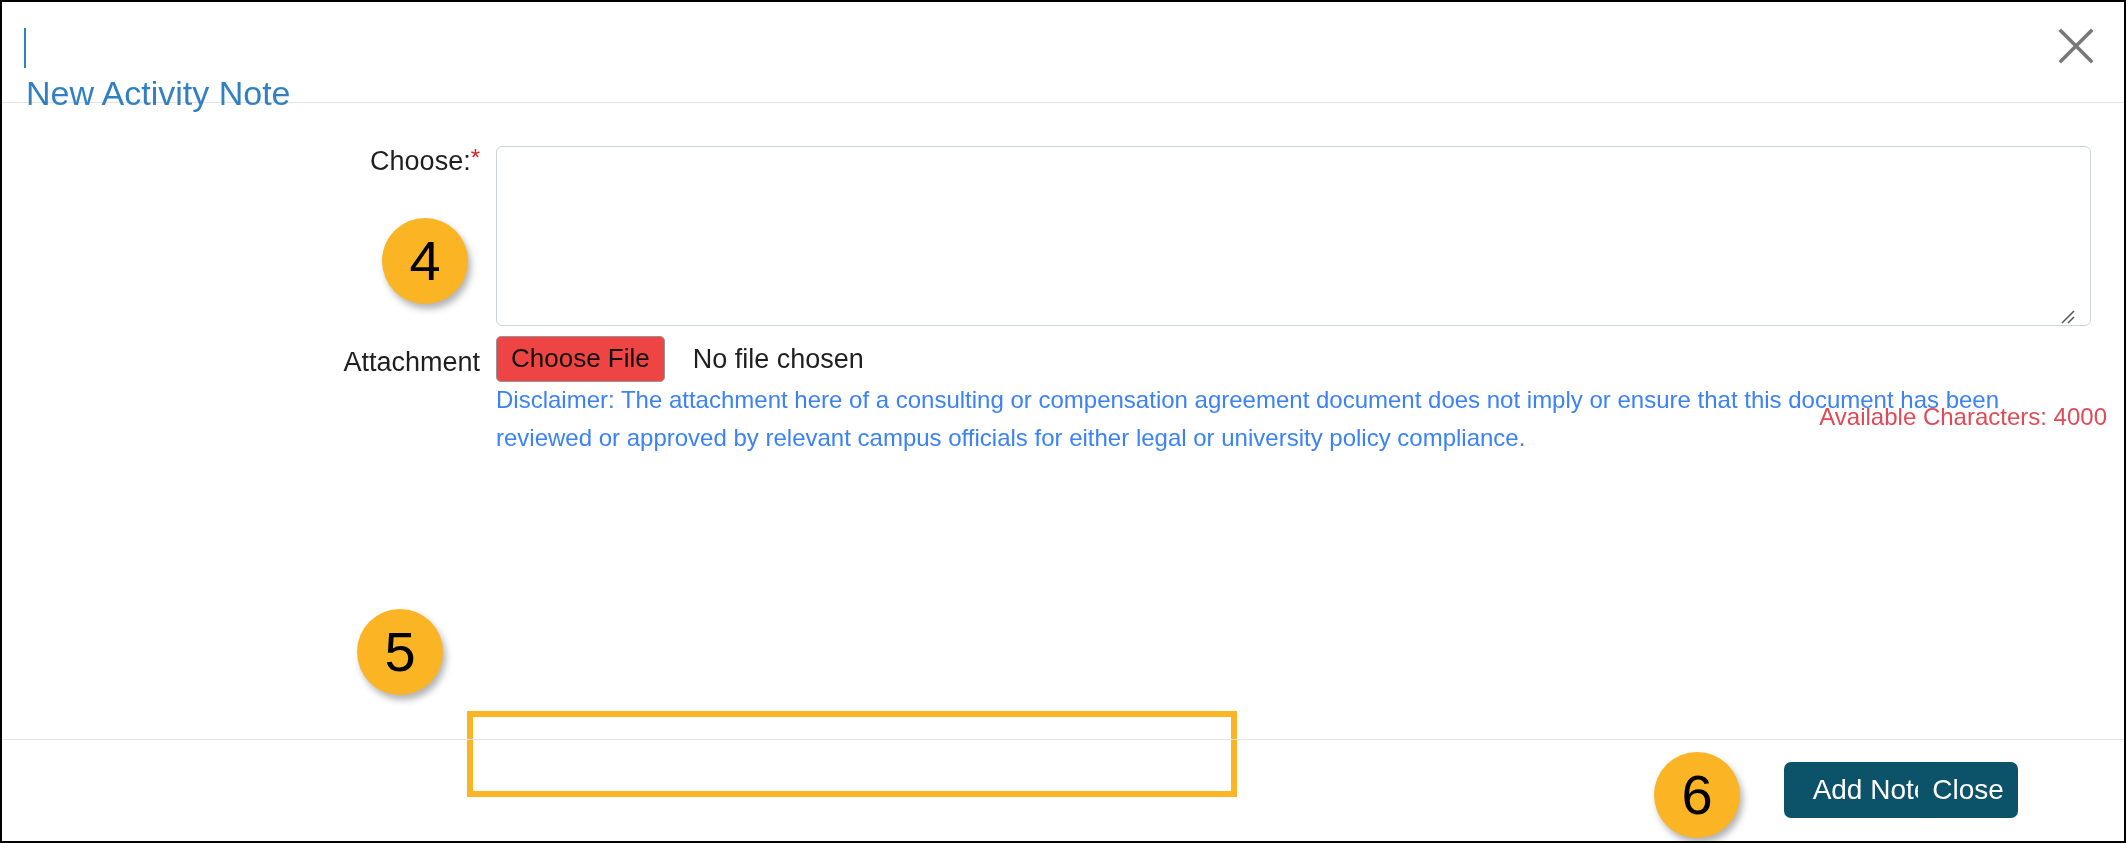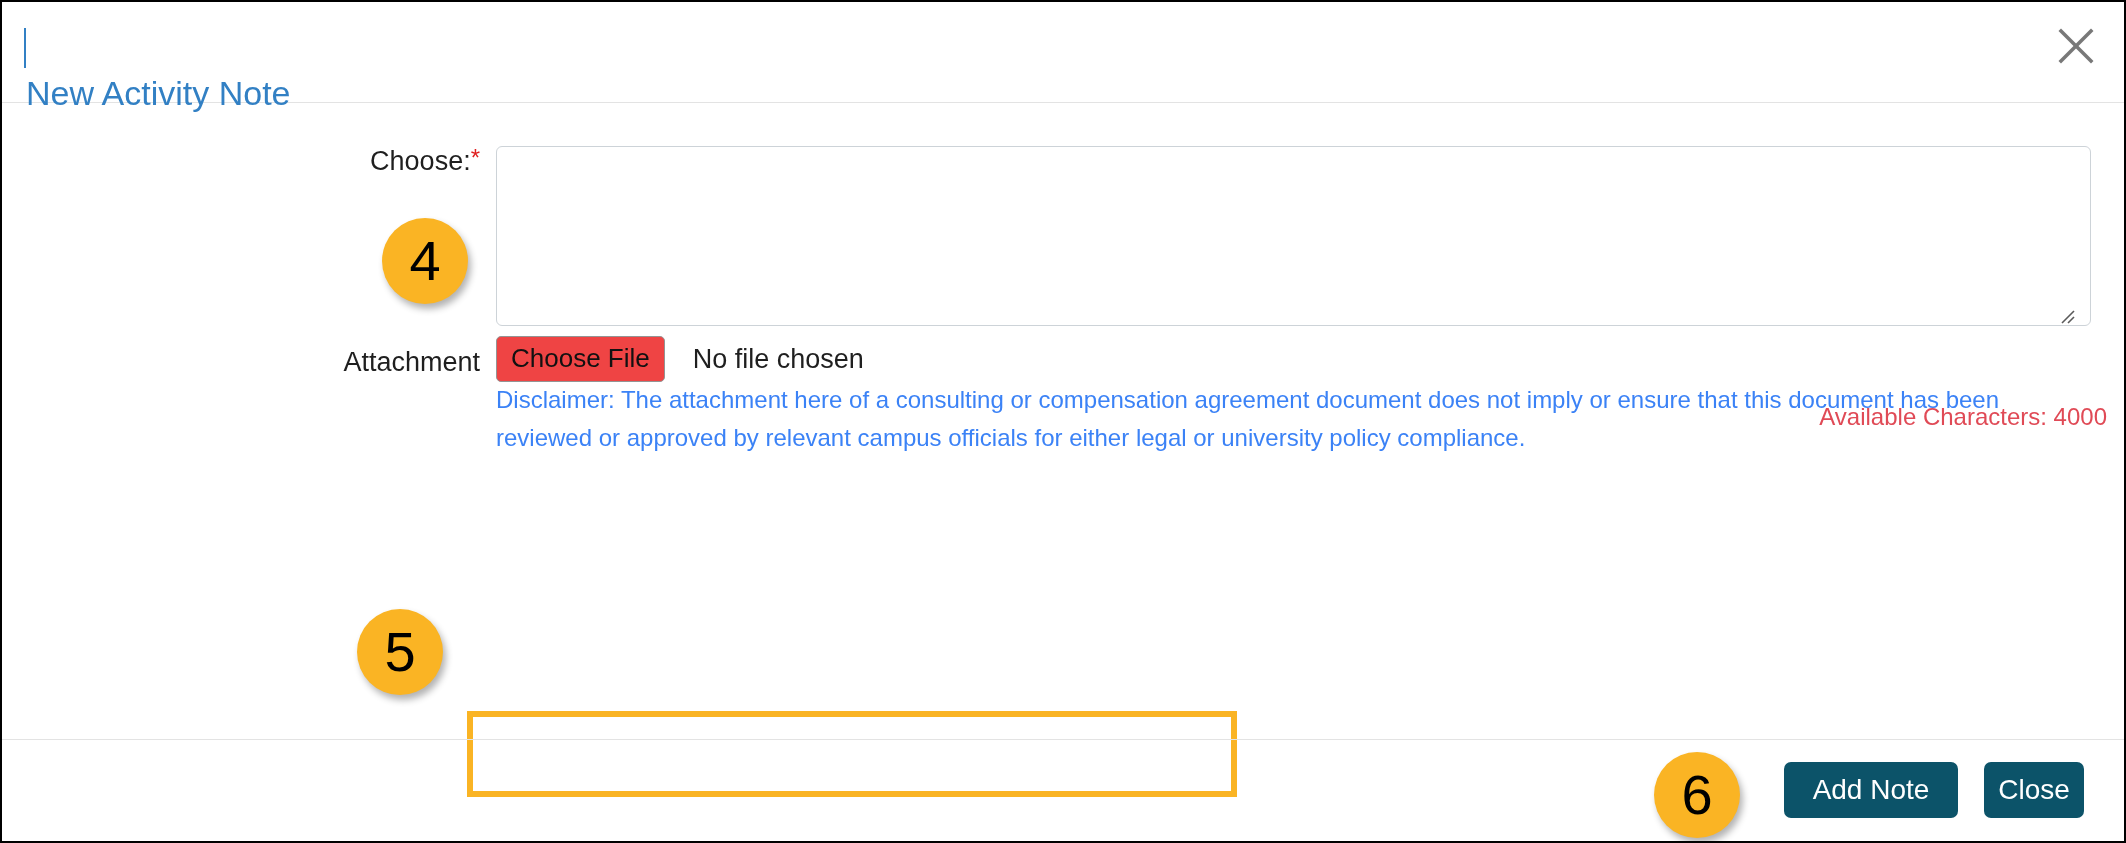--- a/index.html
+++ b/index.html
@@ -245,21 +245,21 @@
     cursor: pointer;
     padding: 0;
   }
   .btn-add-note {
     left: 1782px;
     top: 22px;
     width: 174px;
     height: 56px;
   }
   .btn-close {
-    left: 1982px;
+    left: 1916px;
     top: 22px;
     width: 100px;
     height: 56px;
   }
 
   
   .badge {
     position: absolute;
     border-radius: 50%;
     background: #fab424;

